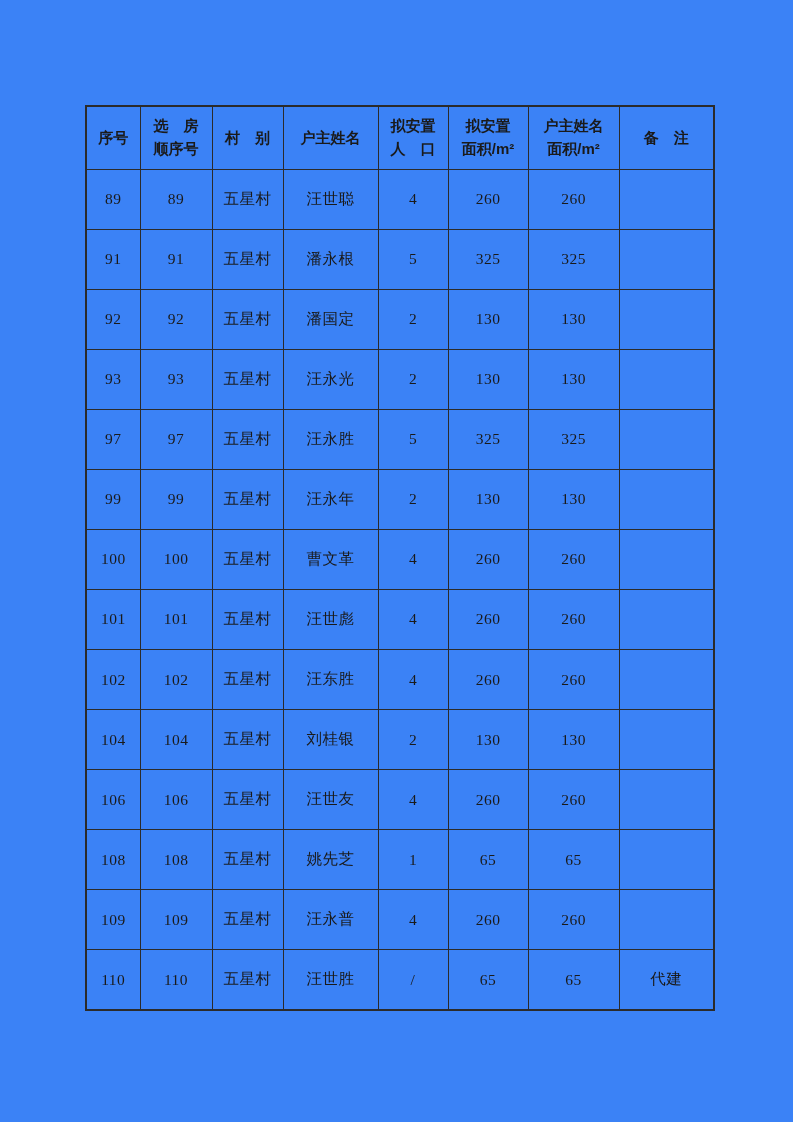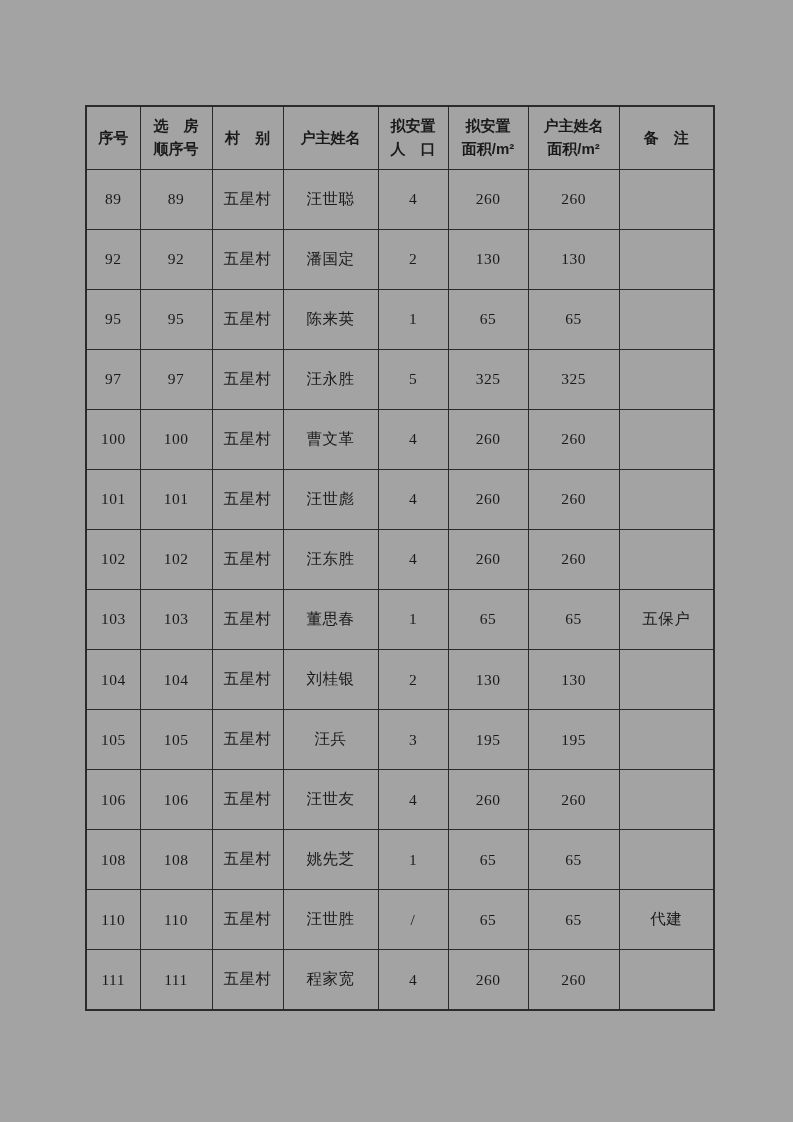--- a/index.html
+++ b/index.html
@@ -9,21 +9,21 @@
   body {
     width: 793px;
     height: 1122px;
     background: #ffffff;
     position: relative;
     overflow: hidden;
   }
   .sheet {
     position: absolute;
     inset: 0;
-    background: #a3a3a3;
+    background: #3b82f6;
   }
   table.roster {
     position: absolute;
     left: 85px;
     top: 105px;
     width: 628px;
     height: 906px;
     border-collapse: collapse;
     table-layout: fixed;
     border: 2px solid #2b2b2b;
@@ -94,50 +94,70 @@
           <td>89</td>
           <td>89</td>
           <td>五星村</td>
           <td>汪世聪</td>
           <td>4</td>
           <td>260</td>
           <td>260</td>
           <td></td>
         </tr>
         <tr>
+          <td>91</td>
+          <td>91</td>
+          <td>五星村</td>
+          <td>潘永根</td>
+          <td>5</td>
+          <td>325</td>
+          <td>325</td>
+          <td></td>
+        </tr>
+        <tr>
           <td>92</td>
           <td>92</td>
           <td>五星村</td>
           <td>潘国定</td>
           <td>2</td>
           <td>130</td>
           <td>130</td>
           <td></td>
         </tr>
         <tr>
-          <td>95</td>
-          <td>95</td>
-          <td>五星村</td>
-          <td>陈来英</td>
-          <td>1</td>
-          <td>65</td>
-          <td>65</td>
+          <td>93</td>
+          <td>93</td>
+          <td>五星村</td>
+          <td>汪永光</td>
+          <td>2</td>
+          <td>130</td>
+          <td>130</td>
           <td></td>
         </tr>
         <tr>
           <td>97</td>
           <td>97</td>
           <td>五星村</td>
           <td>汪永胜</td>
           <td>5</td>
           <td>325</td>
           <td>325</td>
           <td></td>
         </tr>
         <tr>
+          <td>99</td>
+          <td>99</td>
+          <td>五星村</td>
+          <td>汪永年</td>
+          <td>2</td>
+          <td>130</td>
+          <td>130</td>
+          <td></td>
+        </tr>
+        <tr>
           <td>100</td>
           <td>100</td>
           <td>五星村</td>
           <td>曹文革</td>
           <td>4</td>
           <td>260</td>
           <td>260</td>
           <td></td>
         </tr>
         <tr>
@@ -154,84 +174,64 @@
           <td>102</td>
           <td>102</td>
           <td>五星村</td>
           <td>汪东胜</td>
           <td>4</td>
           <td>260</td>
           <td>260</td>
           <td></td>
         </tr>
         <tr>
-          <td>103</td>
-          <td>103</td>
-          <td>五星村</td>
-          <td>董思春</td>
-          <td>1</td>
-          <td>65</td>
-          <td>65</td>
-          <td>五保户</td>
-        </tr>
-        <tr>
           <td>104</td>
           <td>104</td>
           <td>五星村</td>
           <td>刘桂银</td>
           <td>2</td>
           <td>130</td>
           <td>130</td>
           <td></td>
         </tr>
         <tr>
-          <td>105</td>
-          <td>105</td>
-          <td>五星村</td>
-          <td>汪兵</td>
-          <td>3</td>
-          <td>195</td>
-          <td>195</td>
-          <td></td>
-        </tr>
-        <tr>
           <td>106</td>
           <td>106</td>
           <td>五星村</td>
           <td>汪世友</td>
           <td>4</td>
           <td>260</td>
           <td>260</td>
           <td></td>
         </tr>
         <tr>
           <td>108</td>
           <td>108</td>
           <td>五星村</td>
           <td>姚先芝</td>
           <td>1</td>
           <td>65</td>
           <td>65</td>
           <td></td>
         </tr>
         <tr>
+          <td>109</td>
+          <td>109</td>
+          <td>五星村</td>
+          <td>汪永普</td>
+          <td>4</td>
+          <td>260</td>
+          <td>260</td>
+          <td></td>
+        </tr>
+        <tr>
           <td>110</td>
           <td>110</td>
           <td>五星村</td>
           <td>汪世胜</td>
           <td>/</td>
           <td>65</td>
           <td>65</td>
           <td>代建</td>
-        </tr>
-        <tr>
-          <td>111</td>
-          <td>111</td>
-          <td>五星村</td>
-          <td>程家宽</td>
-          <td>4</td>
-          <td>260</td>
-          <td>260</td>
-          <td></td>
         </tr>
       </tbody>
   </table>
 </div>
 
 </body></html>

